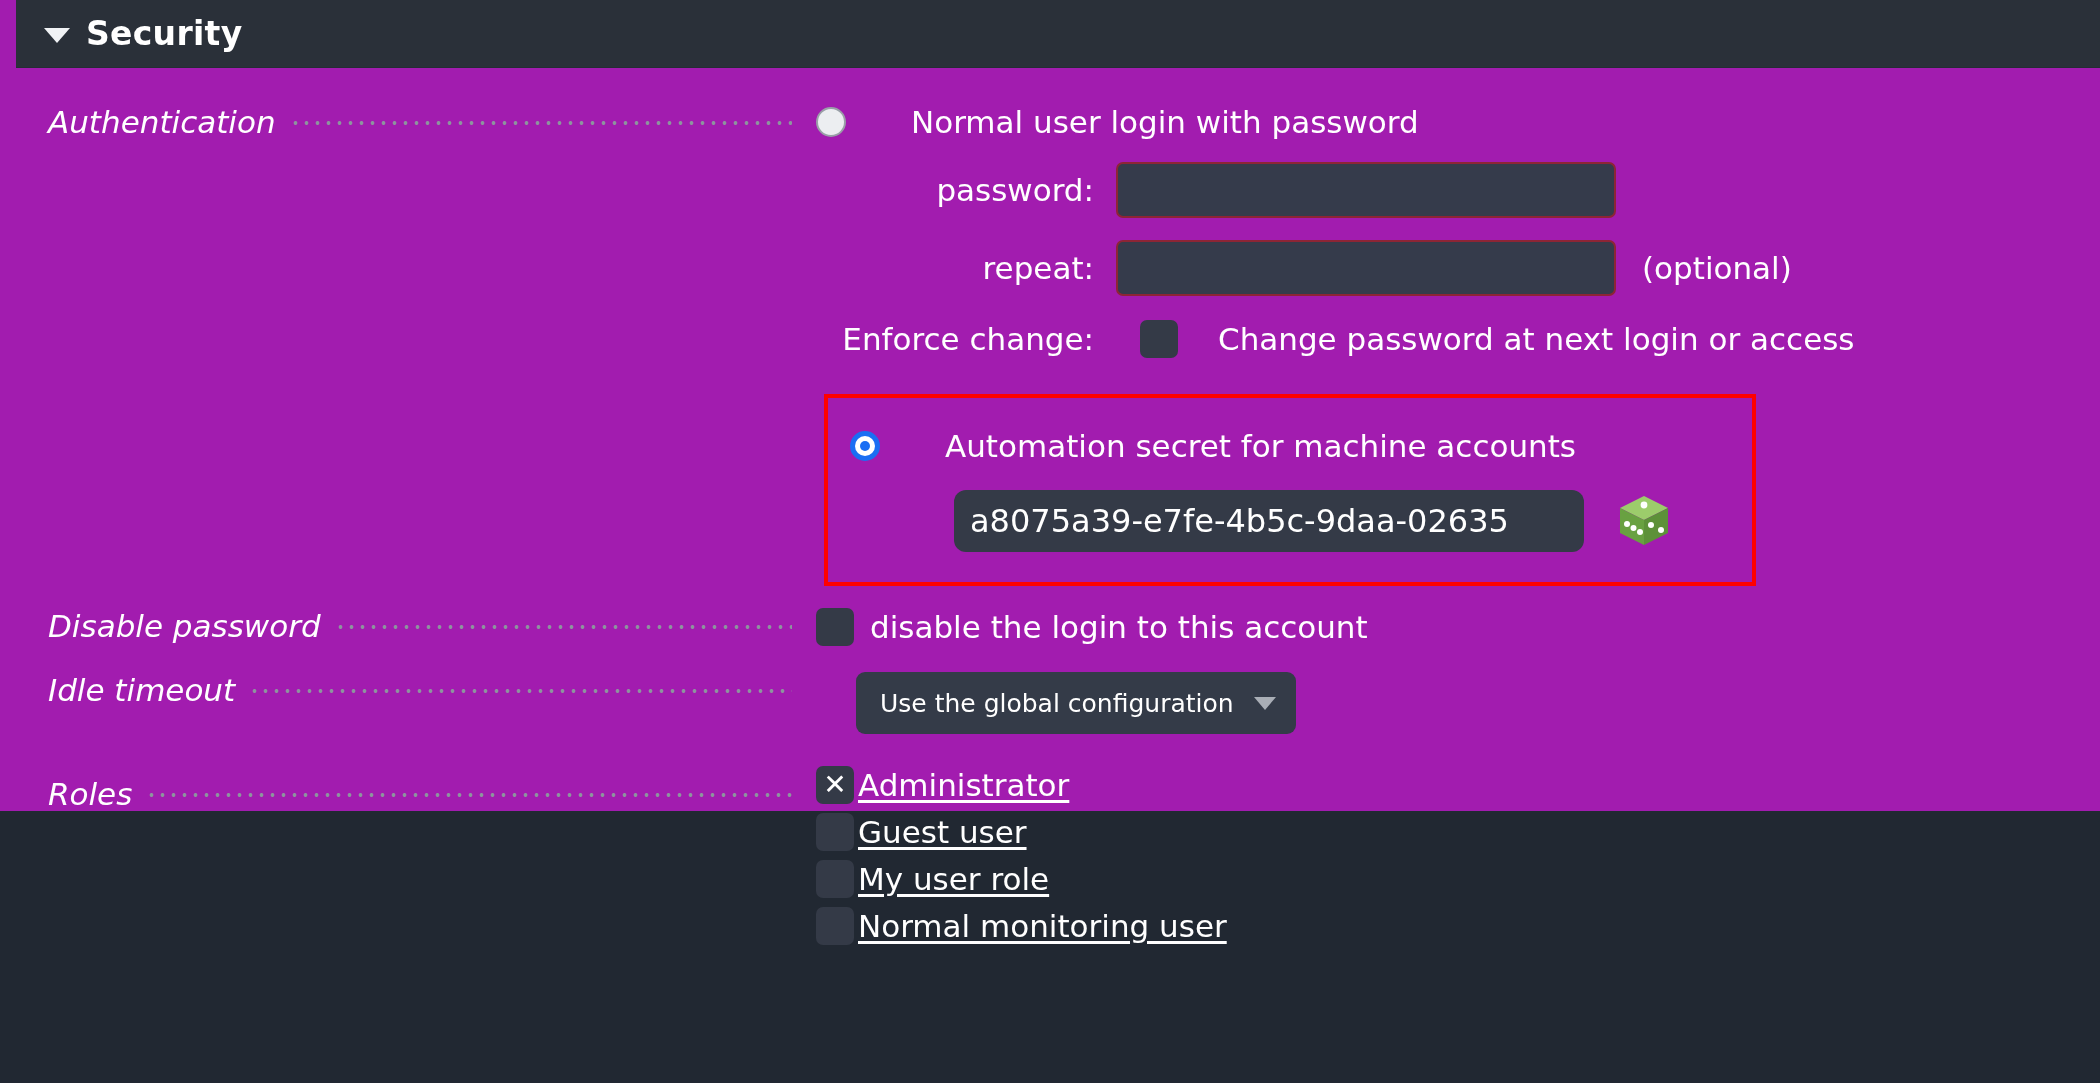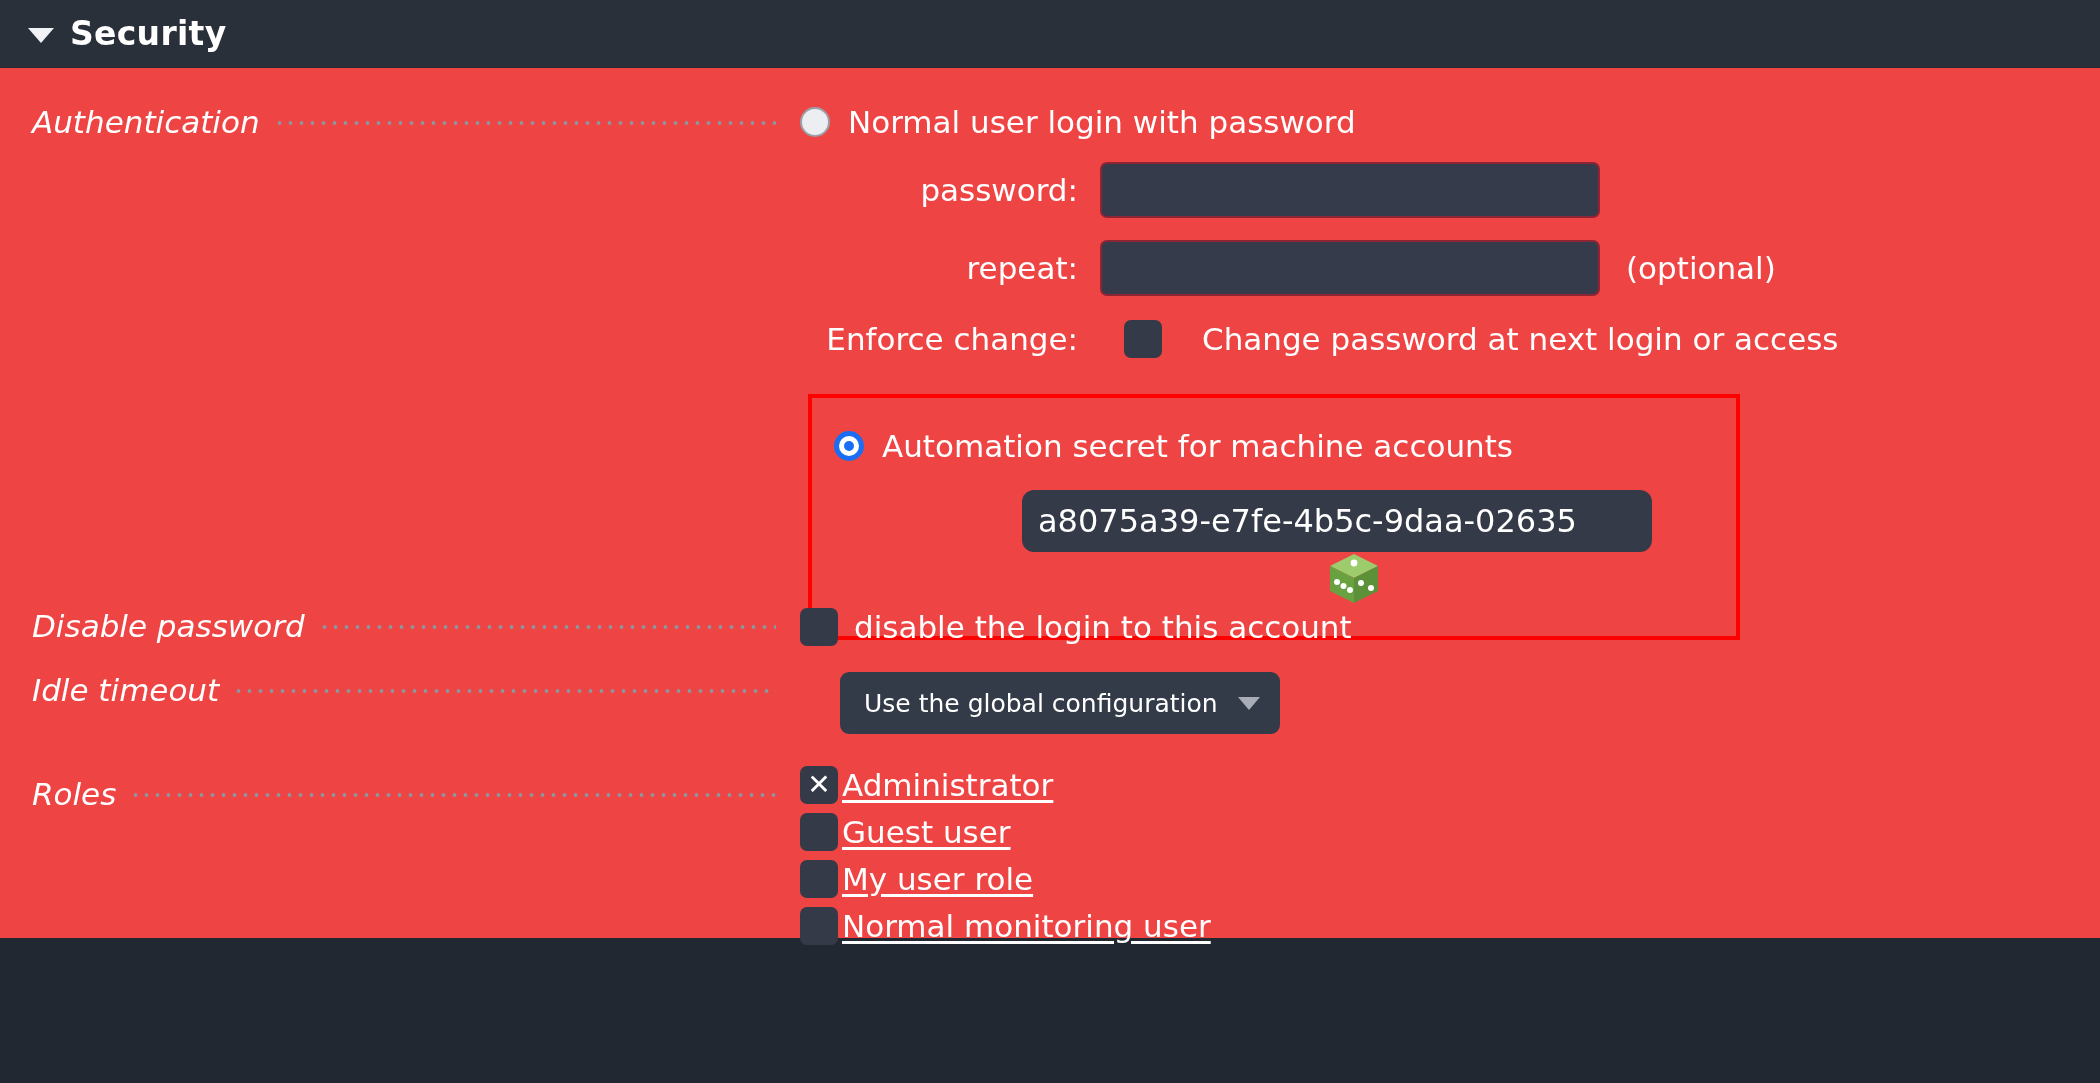--- a/index.html
+++ b/index.html
@@ -3,21 +3,21 @@
 <meta charset="utf-8">
 <style>
   * { box-sizing: border-box; }
   html, body {
     margin: 0; padding: 0;
     width: 2100px; height: 1083px;
     background: #212832;
     font-family: "DejaVu Sans", "Liberation Sans", sans-serif;
     overflow: hidden;
   }
-  .page { position: relative; width: 2100px; height: 938px; background: #ef4444; }
+  .page { position: relative; width: 2100px; height: 811px; background: #a21caf; padding-left: 16px; }
 
   
   .section-header {
     height: 68px;
     background: #2a3039;
     display: flex;
     align-items: center;
     padding-left: 28px;
     border-bottom: 1px solid #252c35;
   }
@@ -63,21 +63,21 @@
     background-image: radial-gradient(circle, #8d949e 1.6px, rgba(0,0,0,0) 2.2px);
     background-size: 11px 6px;
     background-repeat: repeat-x;
     background-position: 0 center;
     min-height: 6px;
   }
 
   .value-cell { flex: 1; position: relative; }
 
   
-  .radio-line { display: flex; align-items: center; }
+  .radio-line { display: flex; align-items: center; gap: 47px; }
   .radio {
     width: 30px; height: 30px;
     border-radius: 50%;
     flex: 0 0 30px;
     margin-right: 18px;
   }
   .radio.off {
     background: #eceef1;
     border: 2px solid #9aa0a8;
   }
@@ -148,21 +148,21 @@
 
   
   .redbox {
     position: absolute;
     border: 4px solid #ff0000;
     left: 8px;
     width: 932px;
     padding: 30px 0 30px 0;
   }
 
-  .secret-line { display: flex; align-items: center; margin-top: 26px; padding-left: 126px; flex-direction: column; }
+  .secret-line { display: flex; align-items: center; margin-top: 26px; padding-left: 126px; }
   .secret-input {
     width: 630px;
     height: 62px;
     background: #343a47;
     border-radius: 12px;
     display: flex;
     align-items: center;
     padding-left: 16px;
     overflow: hidden;
   }

